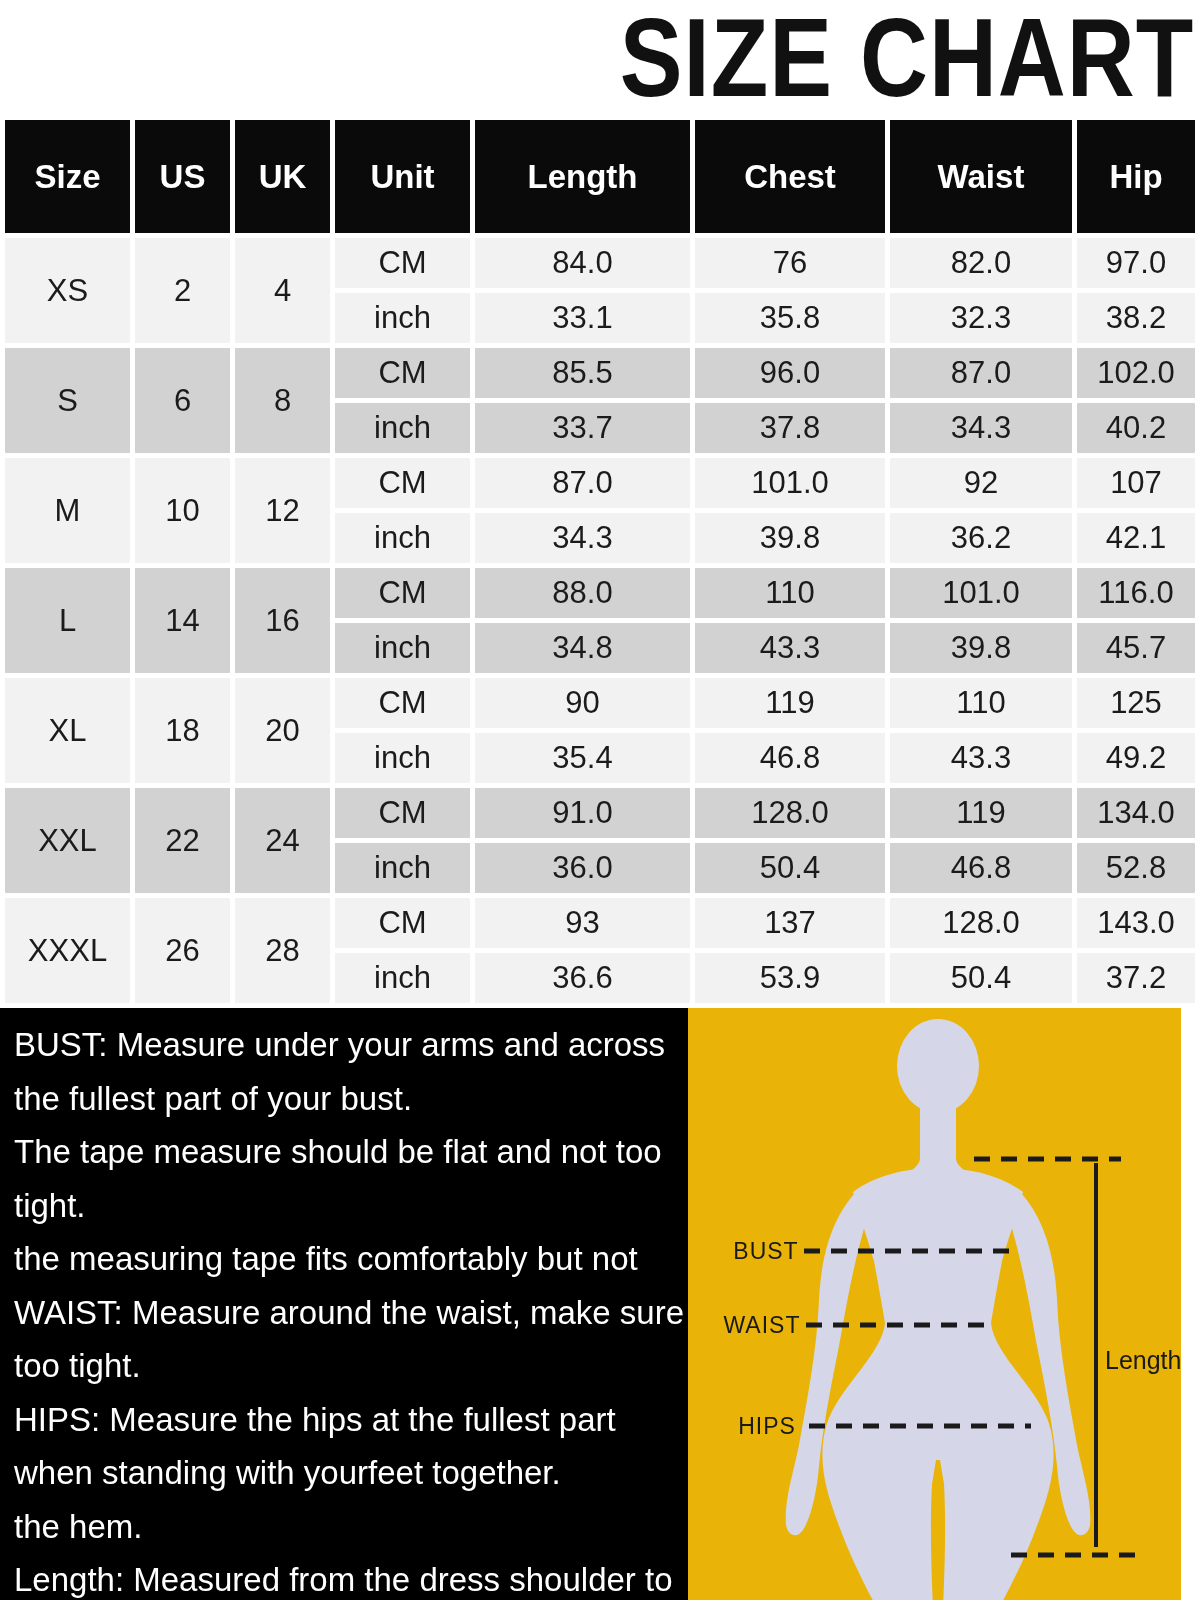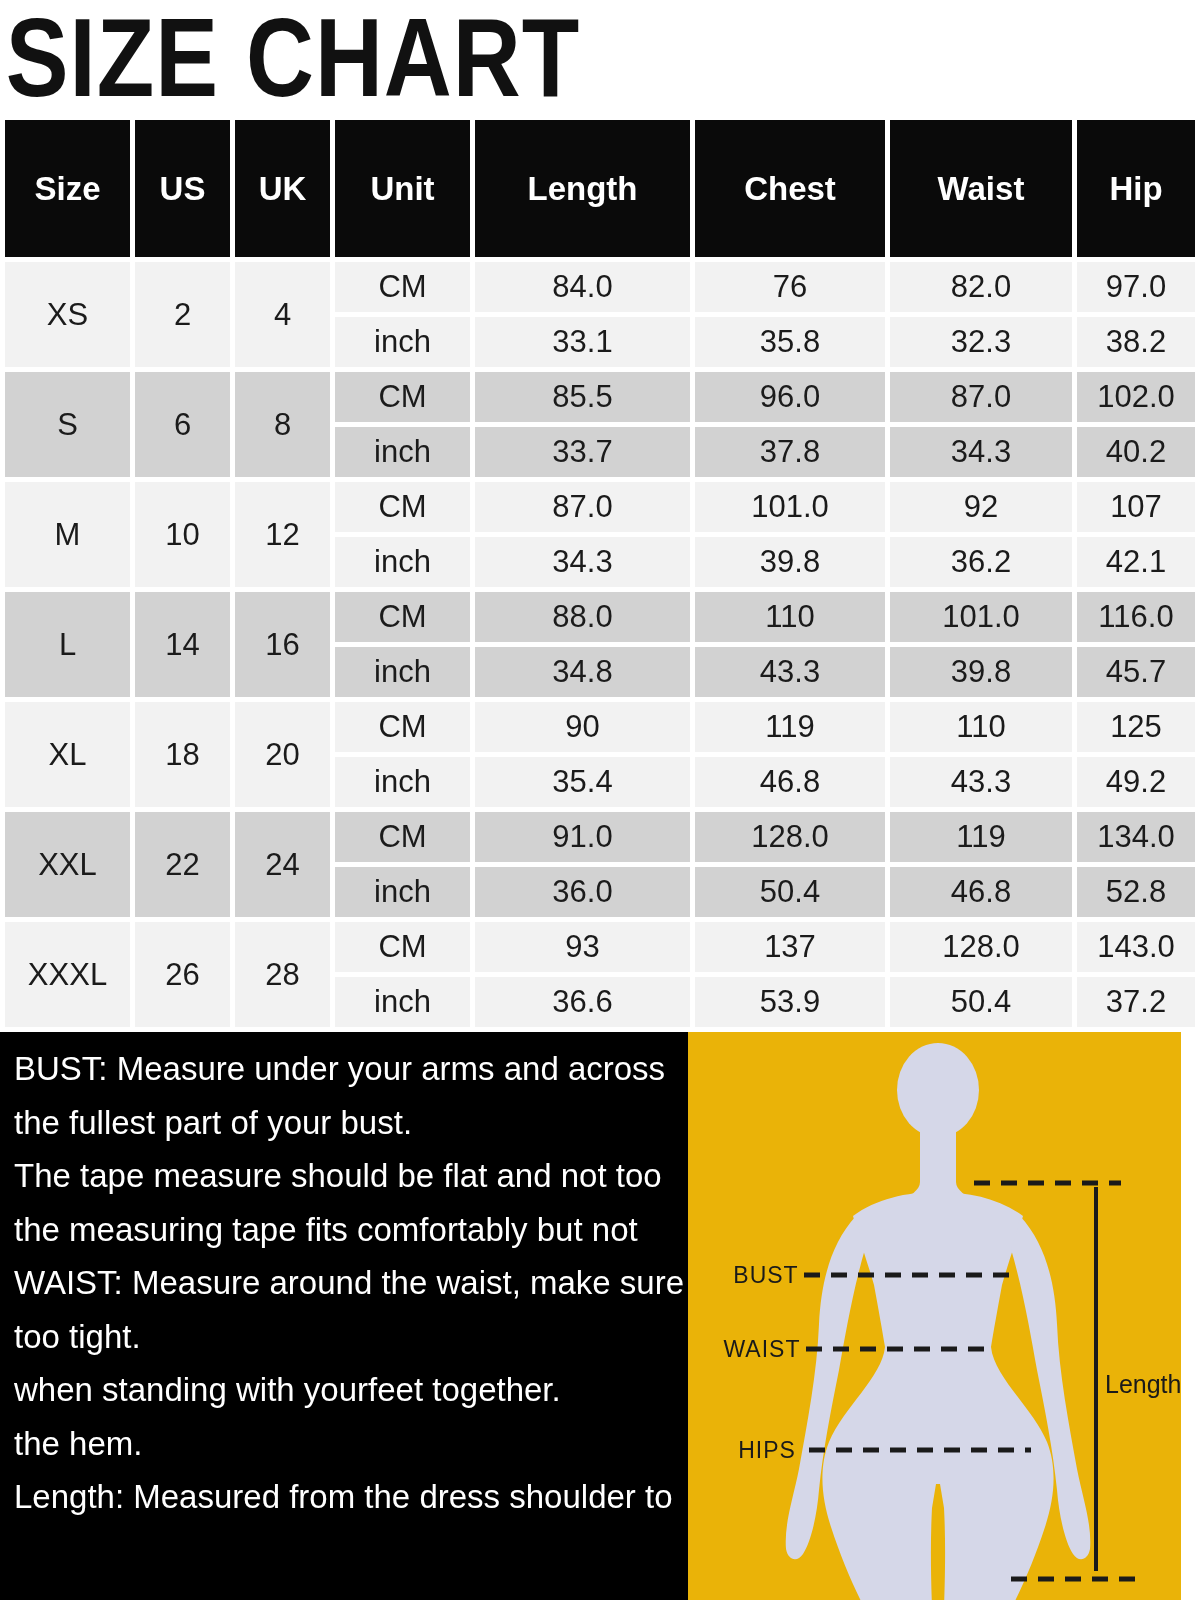--- a/index.html
+++ b/index.html
@@ -1,32 +1,32 @@
 <!DOCTYPE html>
 <html><head>
 <meta charset="utf-8">
 <style>
   html,body{margin:0;padding:0;background:#ffffff;}
   .page{
     width:1200px;height:1600px;background:#ffffff;overflow:hidden;
     font-family:"Liberation Sans",sans-serif;color:#151515;position:relative;
   }
   
-  .title-wrap{height:115px;display:flex;align-items:center;justify-content:flex-start;}
+  .title-wrap{height:115px;display:flex;align-items:center;justify-content:flex-end;}
   .title{
     font-size:96px;font-weight:700;letter-spacing:1px;color:#111111;
     transform:scaleY(1.16) scaleX(0.98);transform-origin:center;white-space:nowrap;
   }
   
   table.size-table{
     width:1200px;border-collapse:separate;border-spacing:5px;table-layout:fixed;
   }
   table.size-table th{
     background:#0a0a0a;color:#ffffff;font-size:33px;font-weight:700;
-    height:105px;text-align:center;vertical-align:middle;padding:16px;
+    height:105px;text-align:center;vertical-align:middle;padding:4px;
   }
   table.size-table td{
     font-size:31px;font-weight:400;color:#1b1b1b;text-align:center;
     vertical-align:middle;height:50px;padding:0;white-space:nowrap;
   }
   td.c-light{background:#f2f2f2;}
   td.c-dark{background:#d2d2d2;}
   
   .bottom{display:flex;height:600px;width:1181px;}
   .notes{
@@ -197,23 +197,25 @@
         </tr>
       </tbody>
   </table>
 
   <div class="bottom">
 
     <div class="notes">
         <div class="note-line">BUST: Measure under your arms and across</div>
         <div class="note-line">the fullest part of your bust.</div>
         <div class="note-line">The tape measure should be flat and not too</div>
+        <div class="note-line">tight.</div>
         <div class="note-line">the measuring tape fits comfortably but not</div>
         <div class="note-line">WAIST: Measure around the waist, make sure</div>
         <div class="note-line">too tight.</div>
+        <div class="note-line">HIPS: Measure the hips at the fullest part</div>
         <div class="note-line">when standing with yourfeet together.</div>
         <div class="note-line">the hem.</div>
         <div class="note-line">Length: Measured from the dress shoulder to</div>
       </div>
 
     <div class="diagram">
       <svg width="493" height="600" viewBox="0 0 493 600">
 
         <g fill="#d5d7e8">
           <ellipse cx="250" cy="58" rx="41" ry="47"></ellipse>

